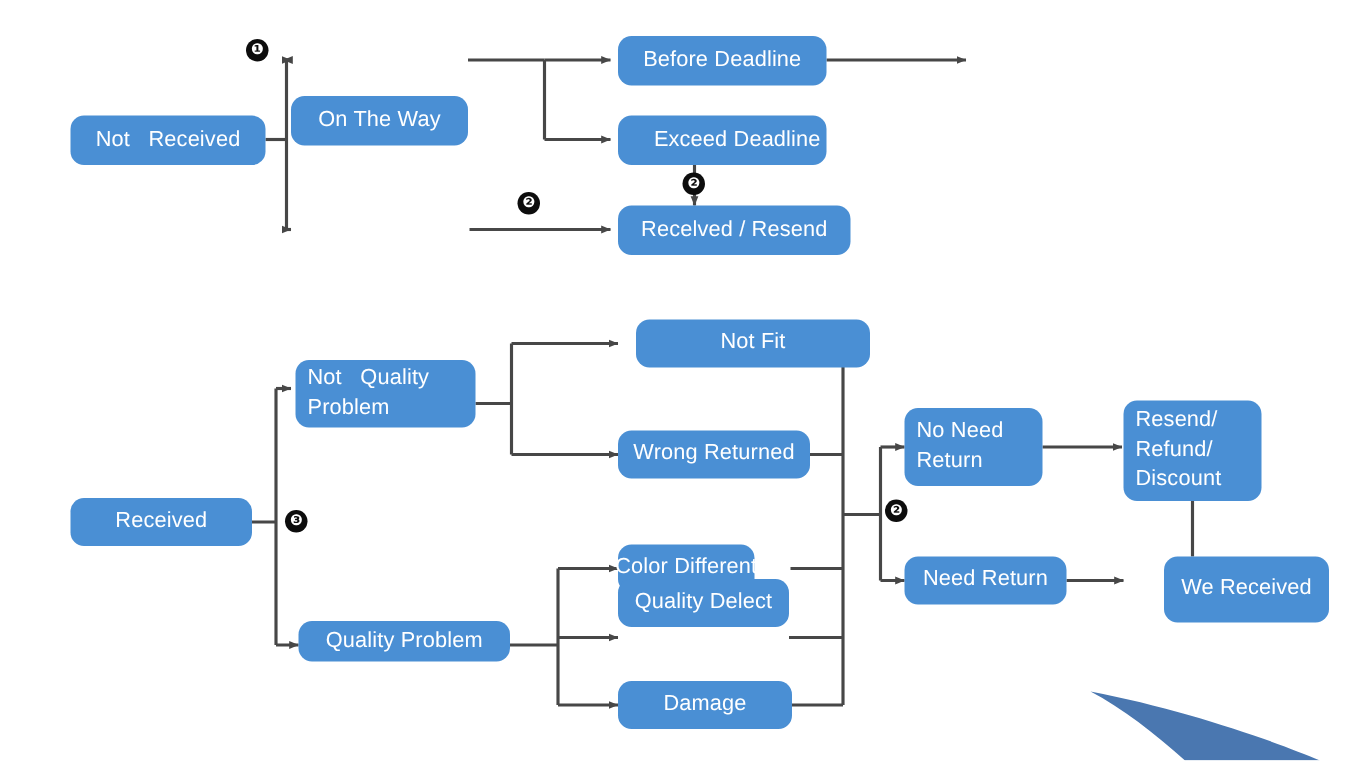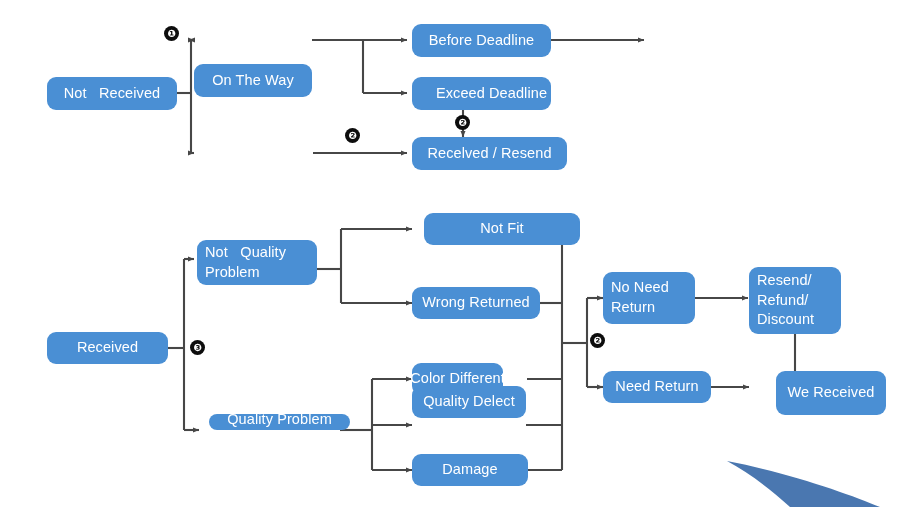--- a/index.html
+++ b/index.html
@@ -180,21 +180,21 @@
 
   <div class="node" style="left:47px; top:332px; width:121px; height:32px;">
     <span>Received</span>
   </div>
 
   <div class="node left-align" style="left:197px; top:240px; width:120px; height:45px;">
     <span>Not   Quality
 Problem</span>
   </div>
 
-  <div class="node" style="left:209px; top:414px; width:141px; height:16px;align-items:flex-end;">
+  <div class="node" style="left:199px; top:414px; width:141px; height:27px;">
     <span>Quality Problem</span>
   </div>
 
   <div class="node" style="left:412px; top:213px; width:156px; height:32px;margin-left:12px;">
     <span>Not Fit</span>
   </div>
 
   <div class="node" style="left:412px; top:287px; width:128px; height:32px;">
     <span>Wrong Returned</span>
   </div>

